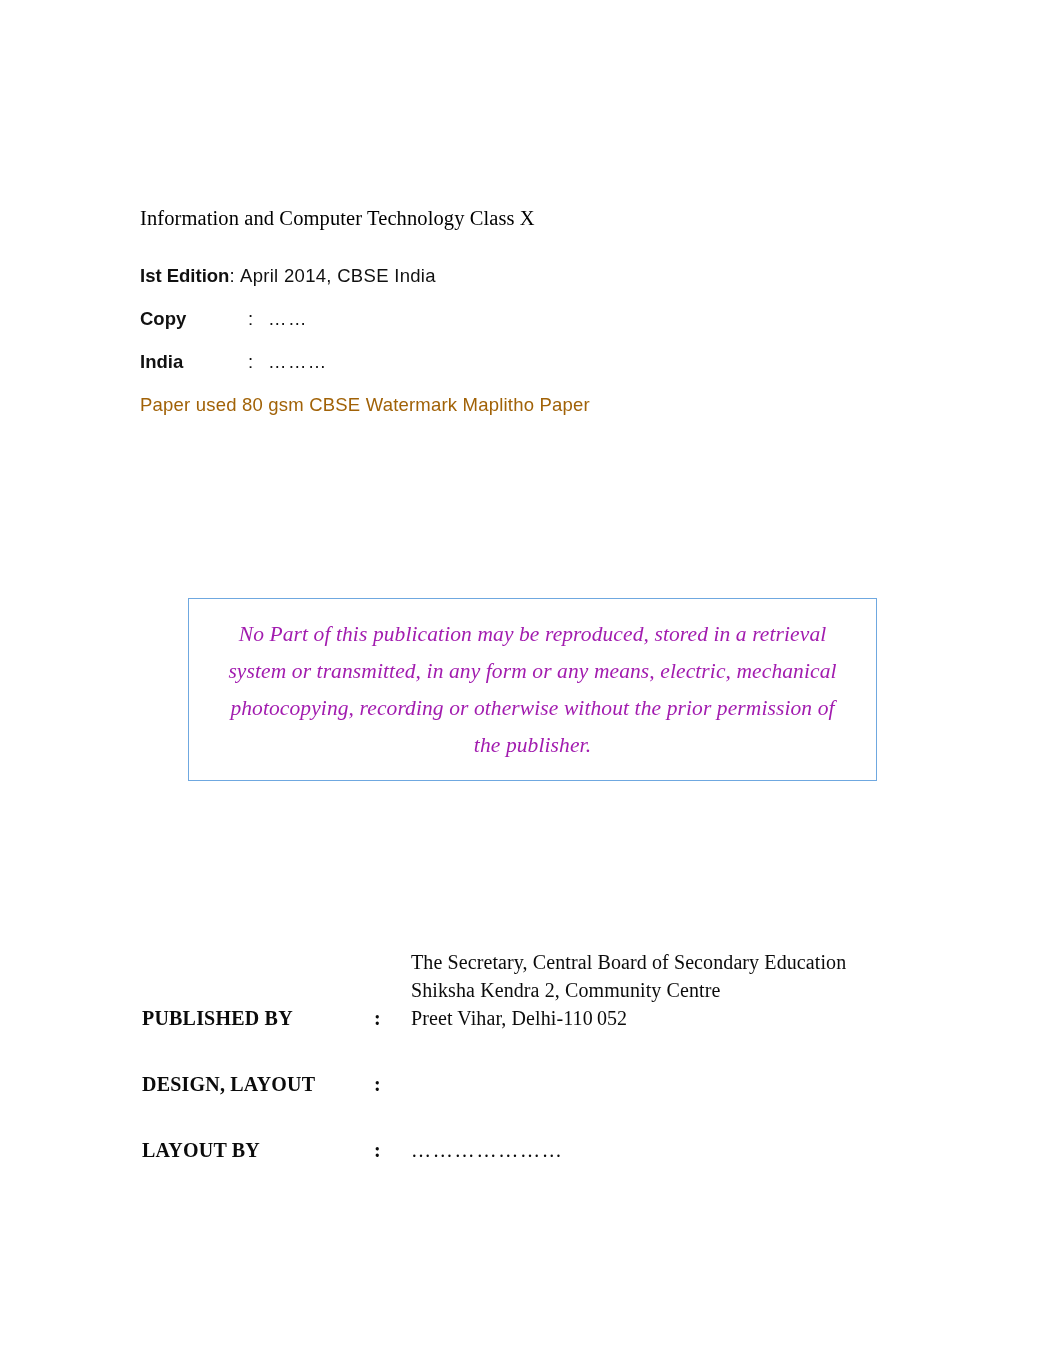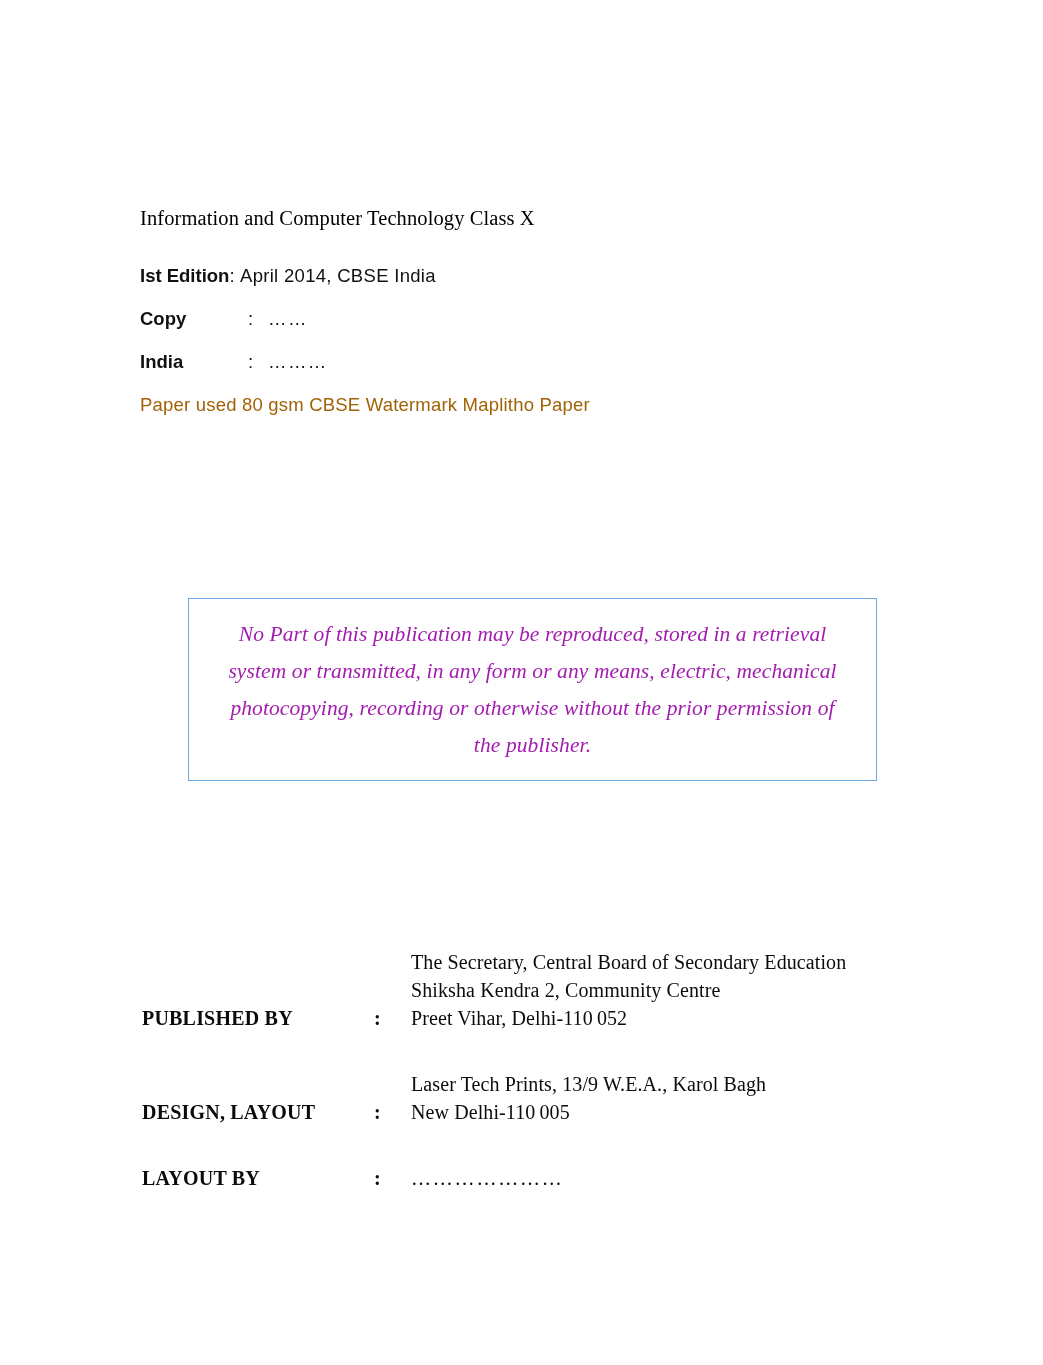--- a/index.html
+++ b/index.html
@@ -207,24 +207,20 @@
       <div class="credit-value">
         <span class="line">The Secretary, Central Board of Secondary Education</span>
         <span class="line">Shiksha Kendra 2, Community Centre</span>
         <span class="line">Preet Vihar, Delhi-110 052</span>
       </div>
     </div>
 
     <div class="credit-row">
       <div class="credit-label">DESIGN, LAYOUT</div>
       <div class="credit-colon">:</div>
-      <div class="credit-value">
-        <span class="line">Laser Tech Prints, 13/9 W.E.A., Karol Bagh</span>
-        <span class="line">New Delhi-110 005</span>
-      </div>
     </div>
 
     <div class="credit-row">
       <div class="credit-label">LAYOUT BY</div>
       <div class="credit-colon">:</div>
       <div class="credit-value">
         <span class="line dots">…………………</span>
       </div>
     </div>
 

